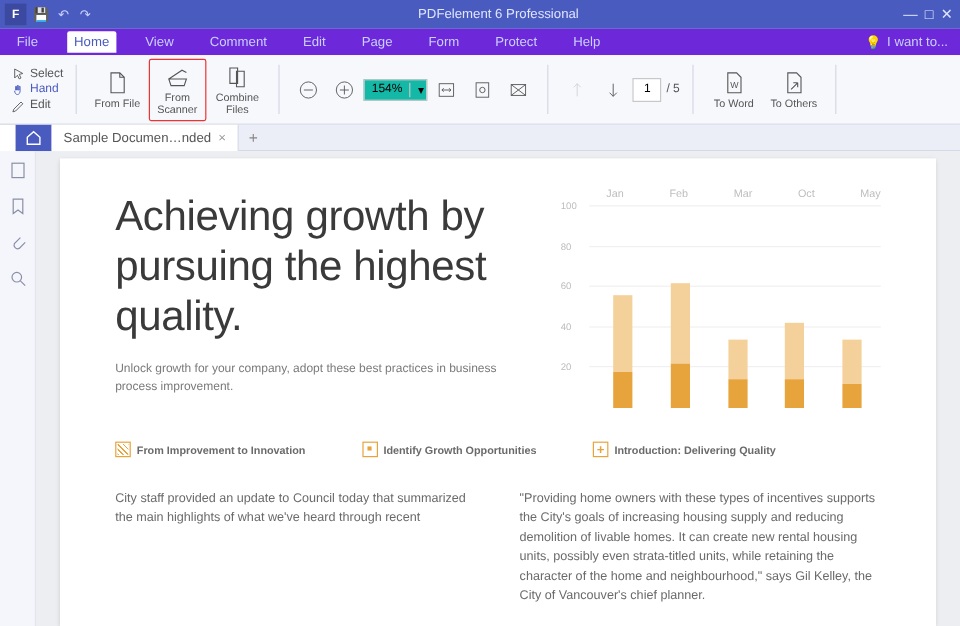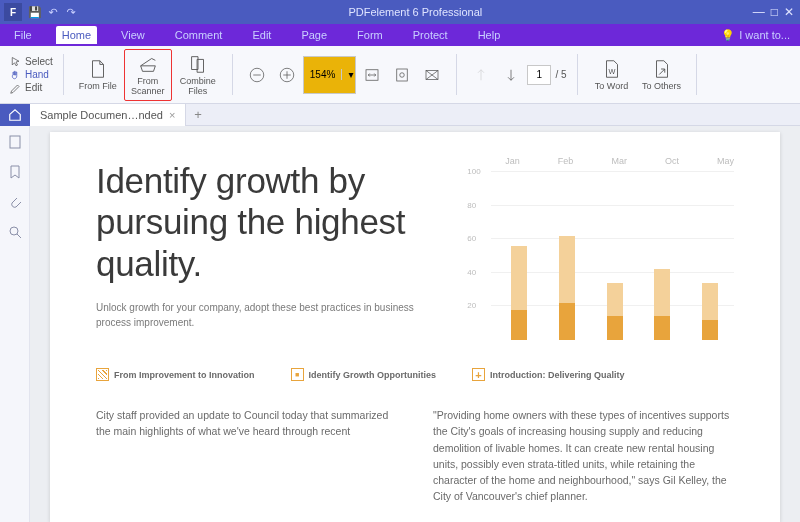--- a/index.html
+++ b/index.html
@@ -19,26 +19,26 @@
   .ribbon .grp { display: flex; align-items: center; gap: 2px; padding: 2px 4px; }
   .ribbon .sep { width: 1px; background: #d5d8e6; margin: 6px 2px; }
   .smallstack { display: flex; flex-direction: column; gap: 1px; font-size: 10px; color: #555; justify-content: center; }
   .smallstack div { display: flex; align-items: center; gap: 3px; cursor: default; }
   .smallstack svg, .smallstack .ico { width: 12px; height: 12px; }
   .bigbtn { display: flex; flex-direction: column; align-items: center; justify-content: center; width: 48px; height: 52px; font-size: 9px; color: #555; cursor: default; text-align: center; line-height: 1.1; }
   .bigbtn.highlight { border: 1.5px solid #e33; border-radius: 2px; }
   .bigbtn svg { width: 22px; height: 22px; margin-bottom: 2px; }
   .iconbtn { width: 28px; height: 28px; display: flex; align-items: center; justify-content: center; color: #555; cursor: default; }
   .iconbtn svg { width: 18px; height: 18px; }
-  .zoombox { display: flex; align-items: center; border: 1px solid #c8c8c8; height: 38px; font-size: 10px; background: #eab308; }
+  .zoombox { display: flex; align-items: center; border: 1px solid #c8c8c8; height: 18px; font-size: 10px; background: #14b8a6; }
   .zoombox span { padding: 0 6px; }
   .zoombox .dd { width: 14px; text-align: center; border-left: 1px solid #c8c8c8; }
   .pagebox { display: flex; align-items: center; gap: 4px; font-size: 10px; color: #555; }
   .pagebox input { width: 24px; height: 20px; border: 1px solid #c8c8c8; text-align: center; font-size: 10px; }
-  .tabstrip { height: 22px; background: #eceef7; display: flex; align-items: center; padding-left: 0; font-size: 11px; border-bottom: 1px solid #d5d8e6; }
+  .tabstrip { height: 22px; background: #eceef7; display: flex; align-items: center; padding-left: 0; font-size: 11px; border-bottom: 1px solid #d5d8e6; margin-left: 13px; }
   .tabstrip .homeicon { width: 30px; height: 22px; background: #4a5bbf; display: flex; align-items: center; justify-content: center; color: #fff; }
   .tabstrip .doctab { display: flex; align-items: center; gap: 6px; padding: 0 10px; height: 22px; background: #fff; border-right: 1px solid #d5d8e6; color: #555; }
   .tabstrip .doctab .x { color: #999; font-size: 11px; }
   .tabstrip .plus { padding: 0 8px; color: #888; font-size: 13px; }
   .workspace { display: flex; height: calc(522px - 24px - 22px - 58px - 22px); }
   .sidebar { width: 30px; background: #f5f6fb; border-right: 1px solid #e2e4ee; display: flex; flex-direction: column; align-items: center; padding-top: 8px; gap: 14px; color: #8a8fa8; }
   .sidebar div { width: 16px; height: 16px; display: flex; align-items: center; justify-content: center; cursor: default; }
   .page { flex: 1; background: #eceef2; overflow: hidden; position: relative; padding: 6px 20px 0 20px; }
   .paper { background: #fff; width: 100%; height: 100%; box-shadow: 0 1px 4px rgba(0,0,0,0.15); padding: 28px 46px 10px 46px; position: relative; }
   .hero { display: flex; gap: 20px; }
@@ -47,21 +47,21 @@
   .headblock p { margin-top: 16px; font-size: 10px; color: #7a7a7a; font-weight: 300; line-height: 1.5; max-width: 340px; }
   .chart { flex: 1; position: relative; height: 180px; }
   .chart .months { position: absolute; top: -4px; left: 40px; right: 0; display: flex; justify-content: space-between; font-size: 9px; color: #bdbdbd; }
   .chart .grid { position: absolute; left: 26px; right: 0; top: 12px; bottom: 0; }
   .chart .grid .row { position: absolute; left: 0; right: 0; border-top: 1px solid #f0f0f0; font-size: 8px; color: #bdbdbd; }
   .chart .grid .row span { position: absolute; left: -24px; top: -5px; }
   .chart .bars { position: absolute; left: 30px; right: 0; top: 12px; bottom: 0; display: flex; justify-content: space-around; align-items: flex-end; }
   .chart .bar { width: 16px; display: flex; flex-direction: column-reverse; }
   .chart .bar .seg1 { background: #e8a43c; }
   .chart .bar .seg2 { background: #f4d19a; }
-  .secnav { display: flex; gap: 36px; margin-top: 28px; font-size: 9px; color: #6a6a6a; font-weight: 600; }
+  .secnav { display: flex; gap: 47px; margin-top: 28px; font-size: 9px; color: #6a6a6a; font-weight: 600; }
   .secnav div { display: flex; align-items: center; gap: 5px; }
   .secnav .sq { width: 13px; height: 13px; border: 1.5px solid #e8a43c; display: inline-block; position: relative; }
   .secnav .sq.a::before { content:""; position:absolute; inset:1px; background: repeating-linear-gradient(45deg,#e8a43c 0 1px,transparent 1px 3px); }
   .secnav .sq.b::before { content:"■"; position:absolute; inset:0; color:#e8a43c; font-size:7px; display:flex; align-items:center; justify-content:center; }
   .secnav .sq.c::before { content:"+"; position:absolute; inset:0; color:#e8a43c; font-size:11px; display:flex; align-items:center; justify-content:center; font-weight:bold; }
   .secnav .sq.d::before { content:"□"; position:absolute; inset:0; color:#e8a43c; font-size:9px; display:flex; align-items:center; justify-content:center; }
   .bodycols { display: flex; gap: 36px; margin-top: 26px; font-size: 10.5px; color: #6a6a6a; line-height: 1.55; }
   .bodycols .col { flex: 1; }
   .bodycols p { margin-bottom: 10px; }
 </style>
@@ -256,21 +256,21 @@
           <circle cx="7" cy="7" r="4" fill="none" stroke="currentColor"></circle>
           <path d="M10 10l4 4" stroke="currentColor"></path>
         </svg>
       </div>
   </div>
   <div class="page">
     <div class="paper">
 
       <div class="hero">
         <div class="headblock">
-          <h1>Identify growth by pursuing the highest quality.</h1>
+          <h1>Achieving growth by pursuing the highest quality.</h1>
           <p>Unlock growth for your company, adopt these best practices in business process improvement.</p>
         </div>
         <div class="chart" id="chart">
             <div class="months">
               <span>Jan</span>
               <span>Feb</span>
               <span>Mar</span>
               <span>Oct</span>
               <span>May</span>
             </div>

